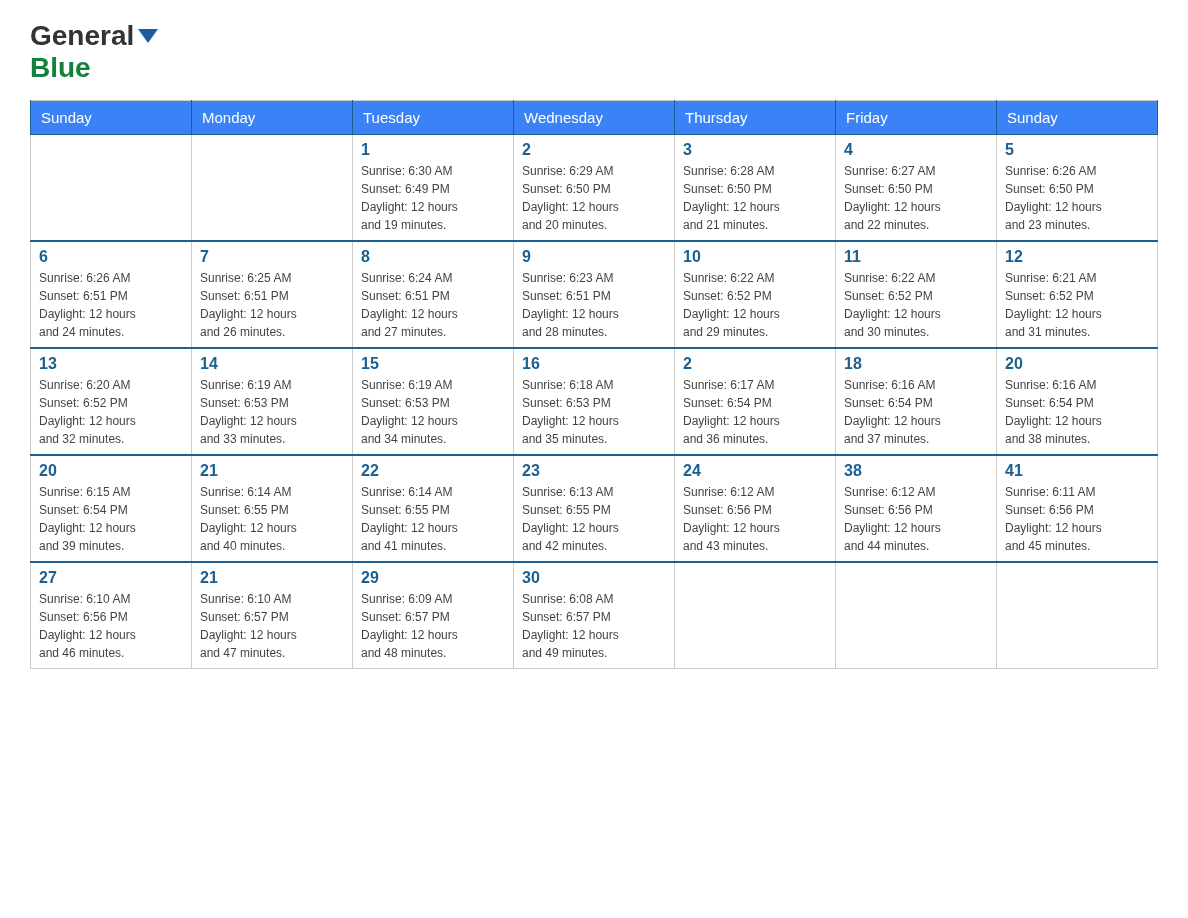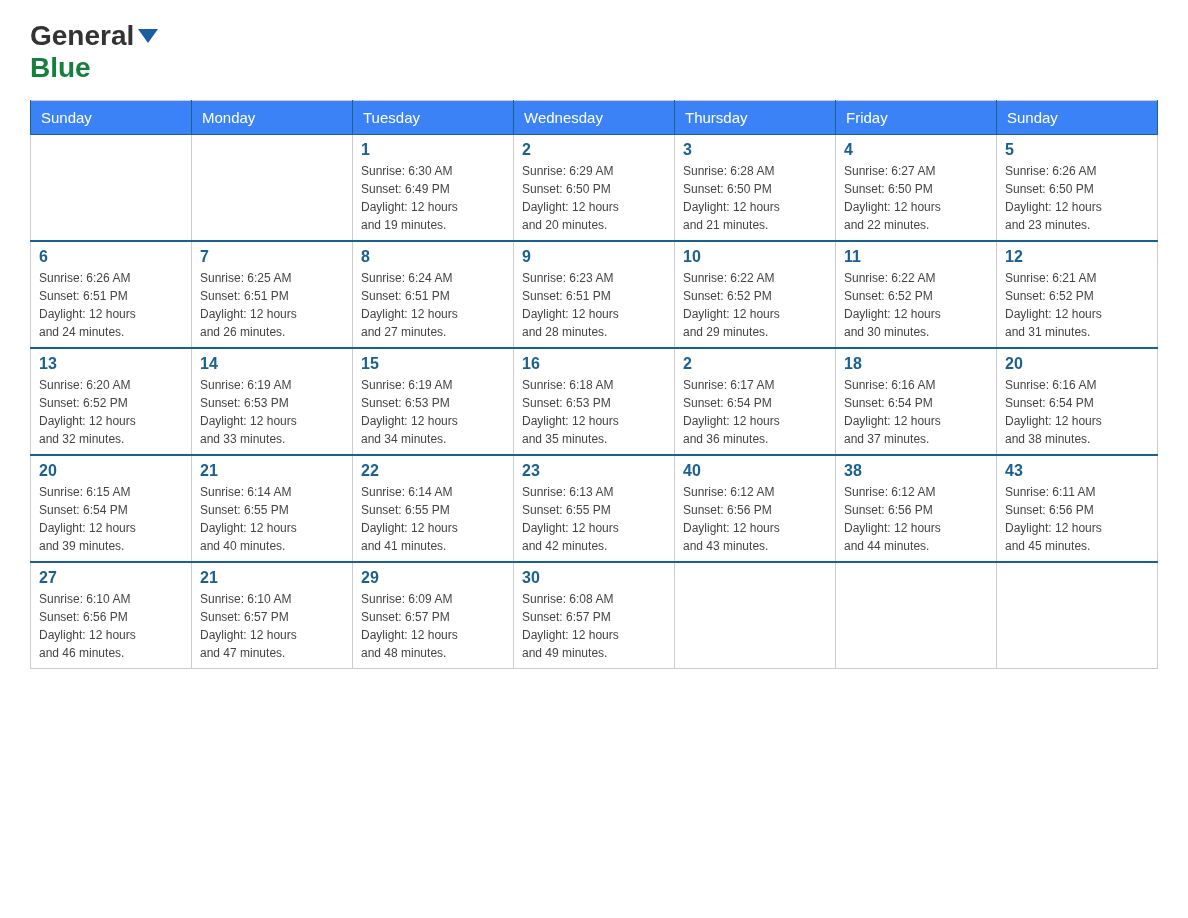--- a/index.html
+++ b/index.html
@@ -230,29 +230,29 @@
         </td>
         <td>
           <span class="day-number">22</span>
           <div class="day-info">Sunrise: 6:14 AM<br>Sunset: 6:55 PM<br>Daylight: 12 hours<br>and 41 minutes.</div>
         </td>
         <td>
           <span class="day-number">23</span>
           <div class="day-info">Sunrise: 6:13 AM<br>Sunset: 6:55 PM<br>Daylight: 12 hours<br>and 42 minutes.</div>
         </td>
         <td>
-          <span class="day-number">40</span>
+          <span class="day-number">24</span>
           <div class="day-info">Sunrise: 6:12 AM<br>Sunset: 6:56 PM<br>Daylight: 12 hours<br>and 43 minutes.</div>
         </td>
         <td>
           <span class="day-number">38</span>
           <div class="day-info">Sunrise: 6:12 AM<br>Sunset: 6:56 PM<br>Daylight: 12 hours<br>and 44 minutes.</div>
         </td>
         <td>
-          <span class="day-number">43</span>
+          <span class="day-number">41</span>
           <div class="day-info">Sunrise: 6:11 AM<br>Sunset: 6:56 PM<br>Daylight: 12 hours<br>and 45 minutes.</div>
         </td>
       </tr>
       <tr>
         <td>
           <span class="day-number">27</span>
           <div class="day-info">Sunrise: 6:10 AM<br>Sunset: 6:56 PM<br>Daylight: 12 hours<br>and 46 minutes.</div>
         </td>
         <td>
           <span class="day-number">21</span>

